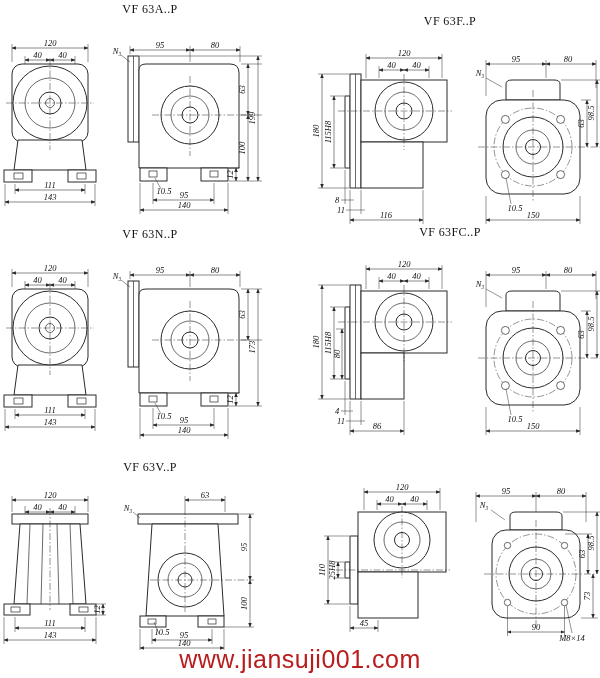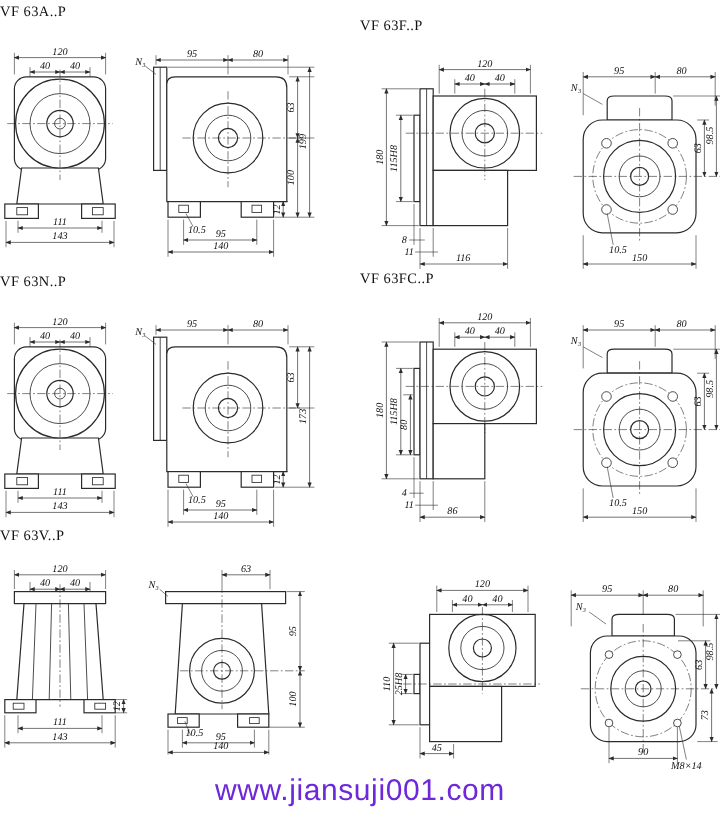--- a/index.html
+++ b/index.html
@@ -1,19 +1,19 @@
 <!DOCTYPE html>
 <html><head>
 <meta charset="utf-8">
 <style>
   *{margin:0;padding:0;box-sizing:border-box}
   html,body{width:600px;height:678px;background:#fff;overflow:hidden;position:relative;
     font-family:"Liberation Serif",serif}
   .panel{position:absolute;width:300px}
-  .ptitle{position:absolute;top:0;left:0;right:0;
+  .ptitle{position:absolute;top:0;left:0;right:0;text-align:center;
     font:12px "Liberation Serif",serif;color:#111;letter-spacing:.4px}
   .panel svg{position:absolute;left:0}
   .ol{fill:#fff;stroke:#2b2b2b;stroke-width:1}
   .il{fill:#fff;stroke:#2b2b2b;stroke-width:.7}
   .iln{fill:none;stroke:#2b2b2b;stroke-width:.7}
   .el{stroke:#2b2b2b;stroke-width:.5;fill:none}
   .dl{stroke:#2b2b2b;stroke-width:.55;fill:none}
   .cl{stroke:#2b2b2b;stroke-width:.5;fill:none;stroke-dasharray:7 2 1.5 2}
   .dt{font:italic 8.5px "Liberation Serif",serif;fill:#111;text-anchor:middle}
   .watermark{position:absolute;left:0;right:0;bottom:4px;text-align:center;
@@ -369,21 +369,21 @@
       <text class="dt" x="268" y="31.5">80</text>
       <text class="dt" x="180" y="46">N₃</text>
       <text class="dt" transform="rotate(-90 284 93.5)" x="284" y="93.5">63</text>
       <text class="dt" transform="rotate(-90 294 83)" x="294" y="83">98.5</text>
       <text class="dt" x="215" y="181">10.5</text>
       <text class="dt" x="233" y="187.5">150</text>
     </g>
   </svg>
 </div>
 
-<div class="panel" style="left:0;top:439px;height:192px">
+<div class="panel" style="left:0;top:460px;height:192px">
   <div class="ptitle">VF 63V..P</div>
   <svg width="300" height="176" viewBox="0 0 300 176" style="top:14px">
     <g>
       <rect class="ol" x="12" y="40" width="76" height="10"></rect>
       <path class="ol" d="M20,50 L14,130 L86,130 L80,50 Z"></path>
       <rect class="ol" x="4" y="130" width="26" height="11"></rect>
       <rect class="ol" x="70" y="130" width="26" height="11"></rect>
       <rect class="il" x="11" y="133" width="9" height="5"></rect>
       <rect class="il" x="79" y="133" width="9" height="5"></rect>
       <line class="iln" x1="30" y1="50" x2="27" y2="130"></line>
@@ -529,13 +529,13 @@
       <text class="dt" x="184" y="42">N₃</text>
       <text class="dt" transform="rotate(-90 285 88)" x="285" y="88">63</text>
       <text class="dt" transform="rotate(-90 294 77)" x="294" y="77">98.5</text>
       <text class="dt" transform="rotate(-90 290 130)" x="290" y="130">73</text>
       <text class="dt" x="236" y="163.5">90</text>
       <text class="dt" x="272" y="174.5">M8×14</text>
     </g>
   </svg>
 </div>
 
-<div class="watermark" style="color: #6d28d9;">www.jiansuji001.com</div>
+<div class="watermark" style="color: #b91c1c;">www.jiansuji001.com</div>
 
 </body></html>

